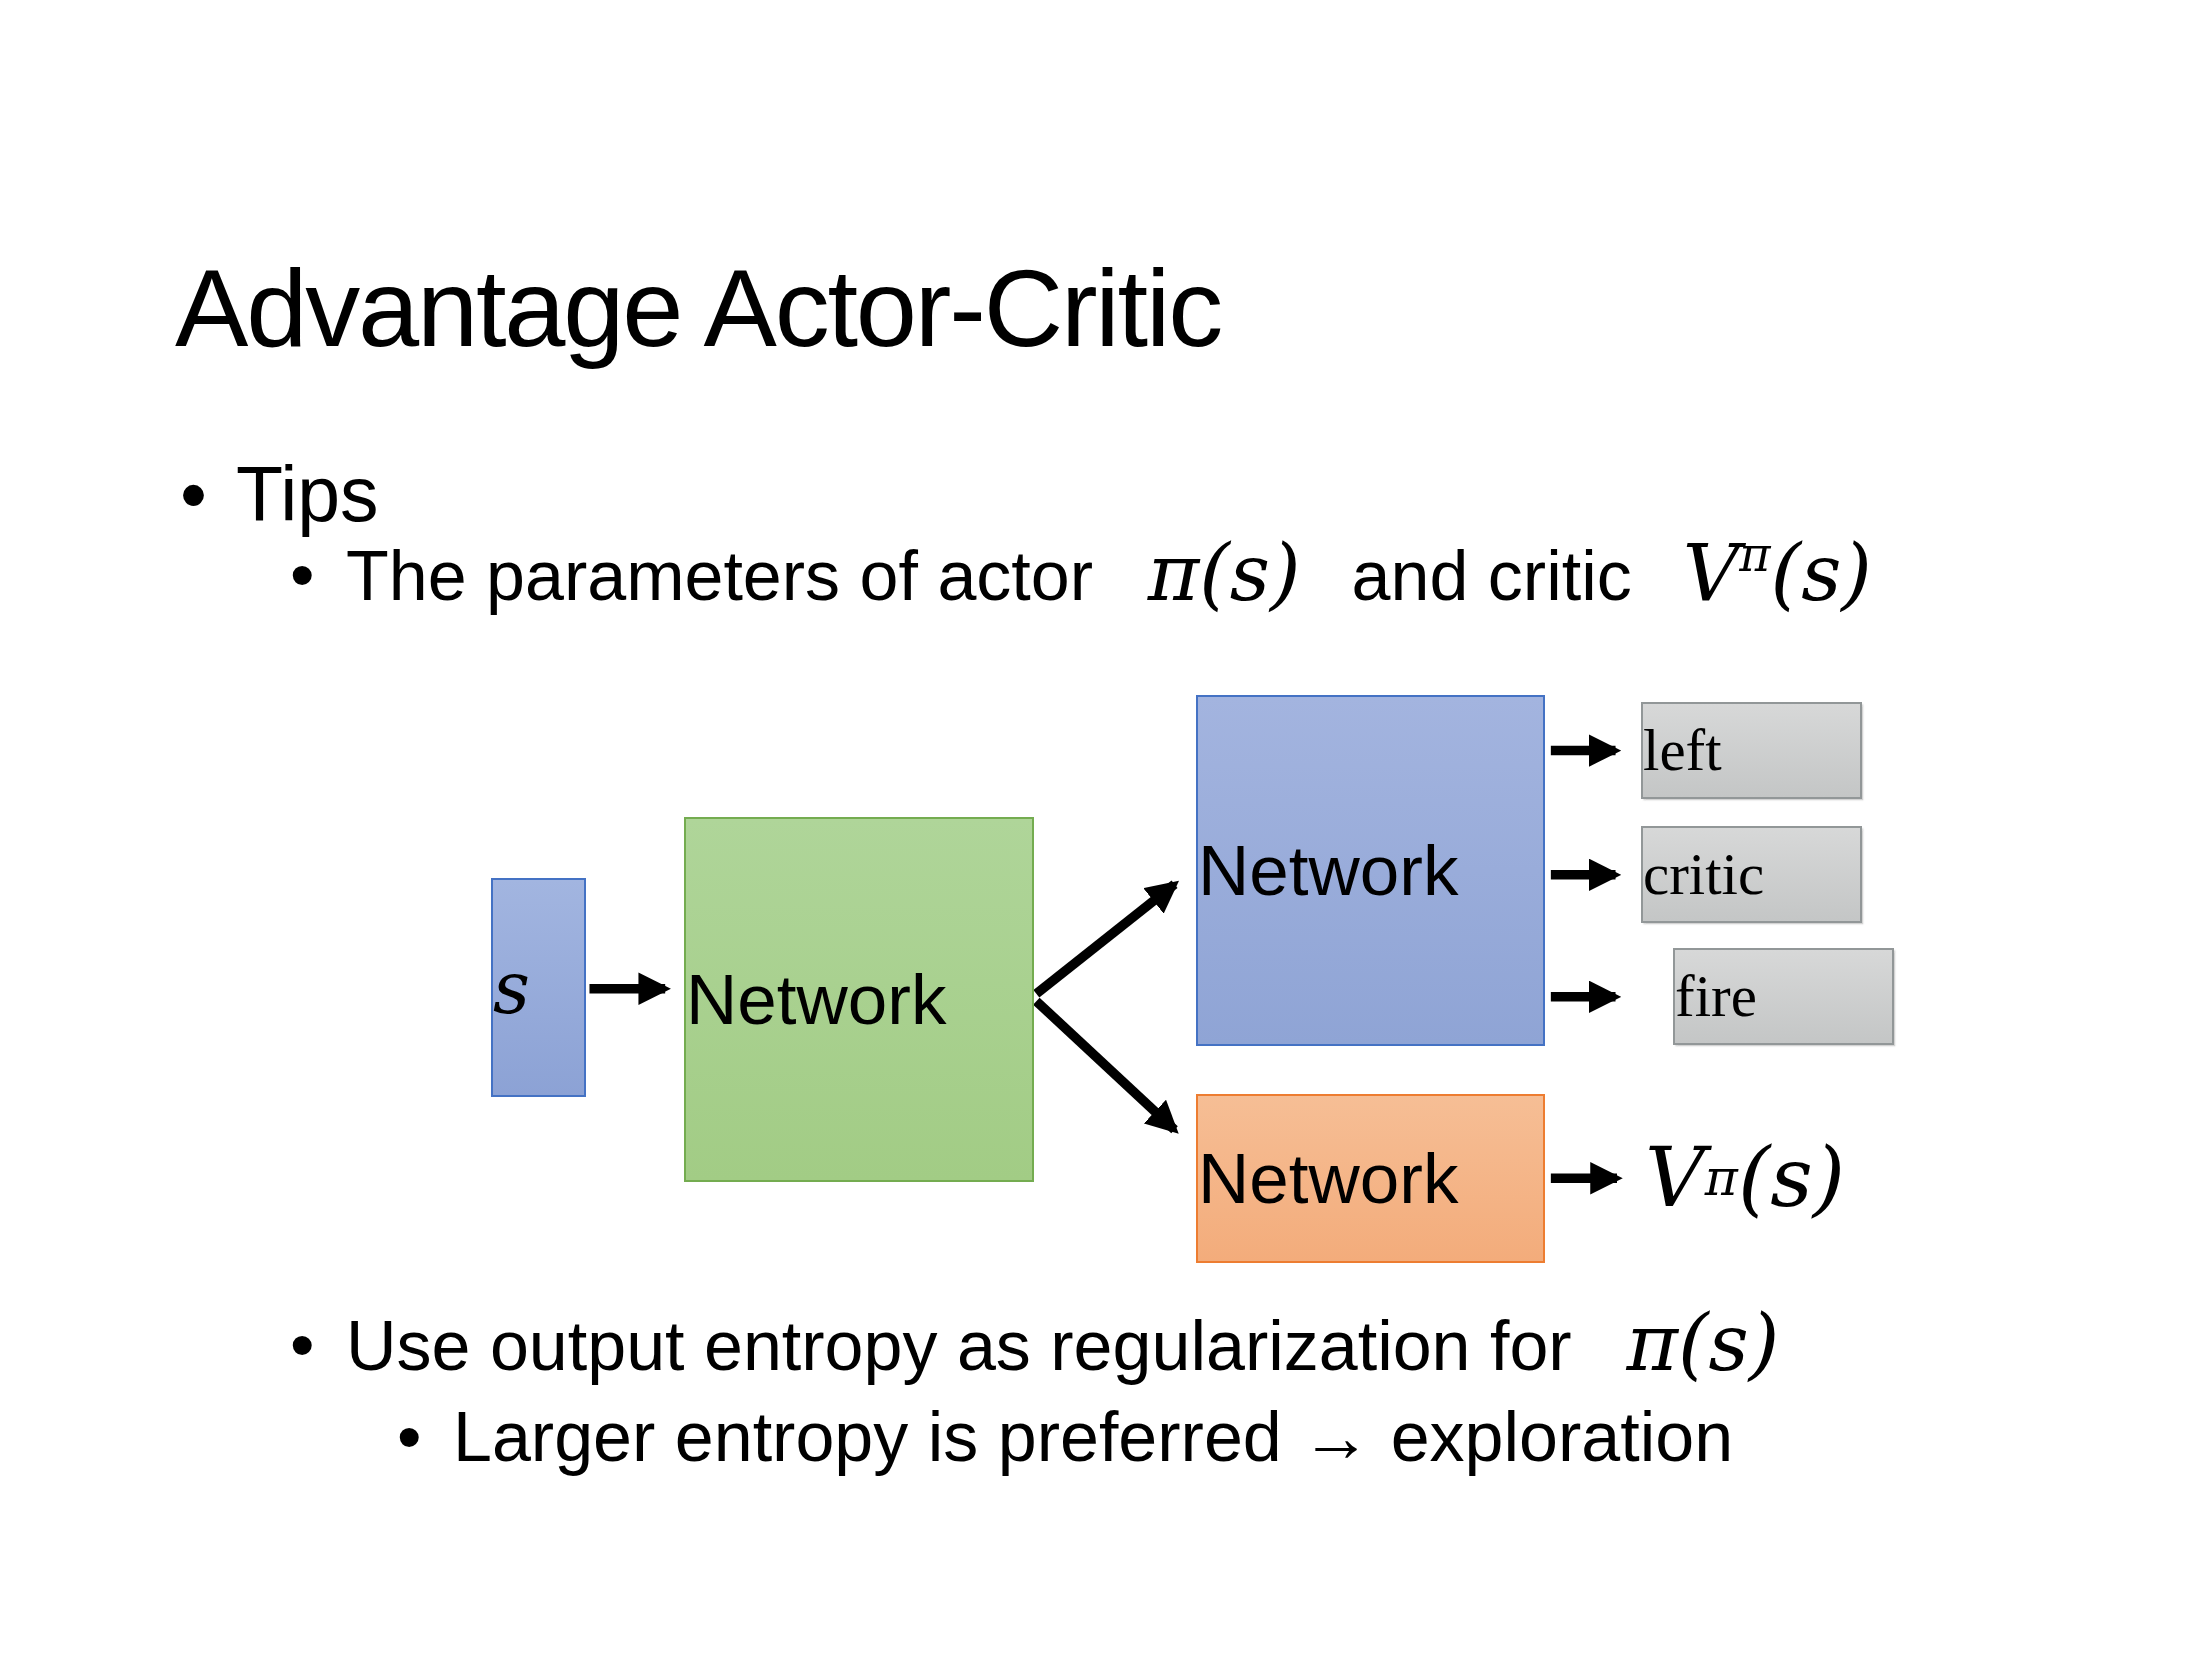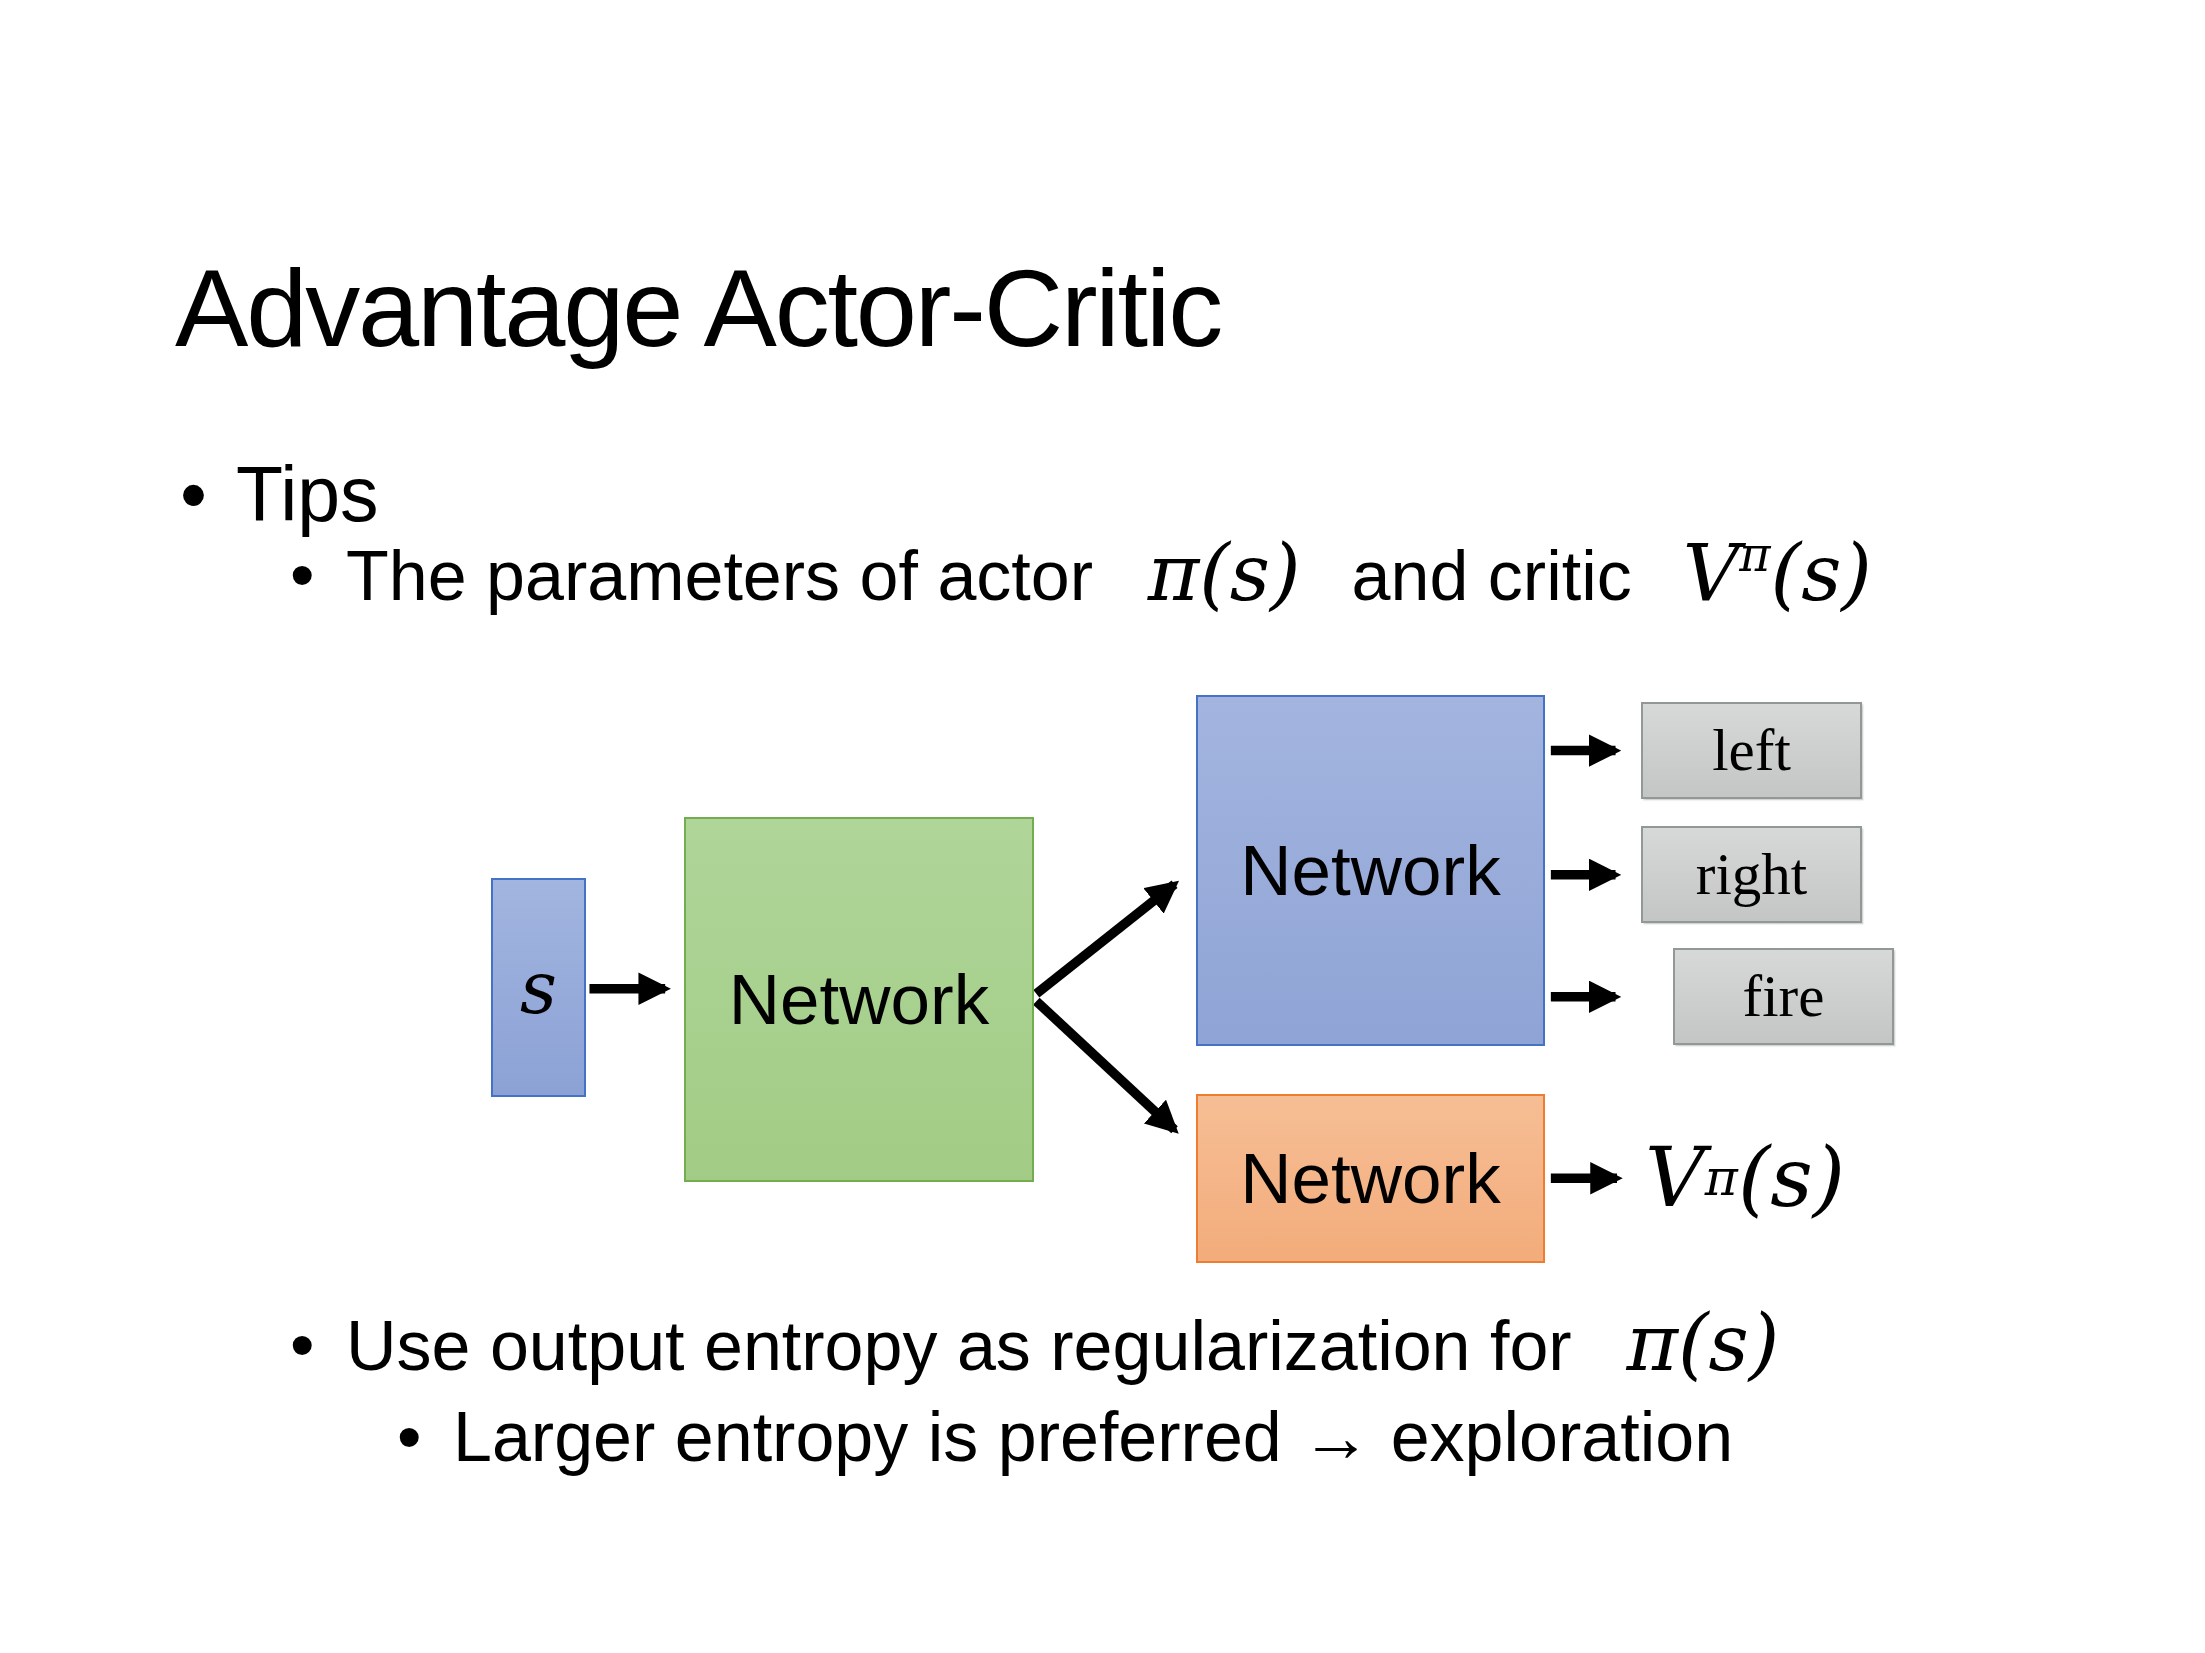--- a/index.html
+++ b/index.html
@@ -62,21 +62,20 @@
     vertical-align: 0.62em;
     line-height: 0;
   }
 
   
   .dbox {
     position: absolute;
     box-sizing: border-box;
     display: flex;
     align-items: center;
-    justify-content: center;
   }
   .net-label {
     font-size: 71px;
     font-family: "Liberation Sans", sans-serif;
   }
 
   #input-box {
     left: 491px; top: 878px; width: 95px; height: 219px;
     background: linear-gradient(180deg, #A2B5E0 0%, #8CA2D5 100%);
     border: 2.2px solid #4472C4;
@@ -201,21 +200,21 @@
   </div>
 
   <div class="dbox" id="critic-box">
     <span class="net-label">Network</span>
   </div>
 
   <div class="dbox action-box" id="action-left">
     <span>left</span>
   </div>
   <div class="dbox action-box" id="action-right">
-    <span>right</span>
+    <span>critic</span>
   </div>
   <div class="dbox action-box" id="action-fire">
     <span>fire</span>
   </div>
 
   <div id="value-out">
     <span class="mi">V</span>
       <span class="msup">π</span>
       <span class="mi">(s)</span>
   </div>

